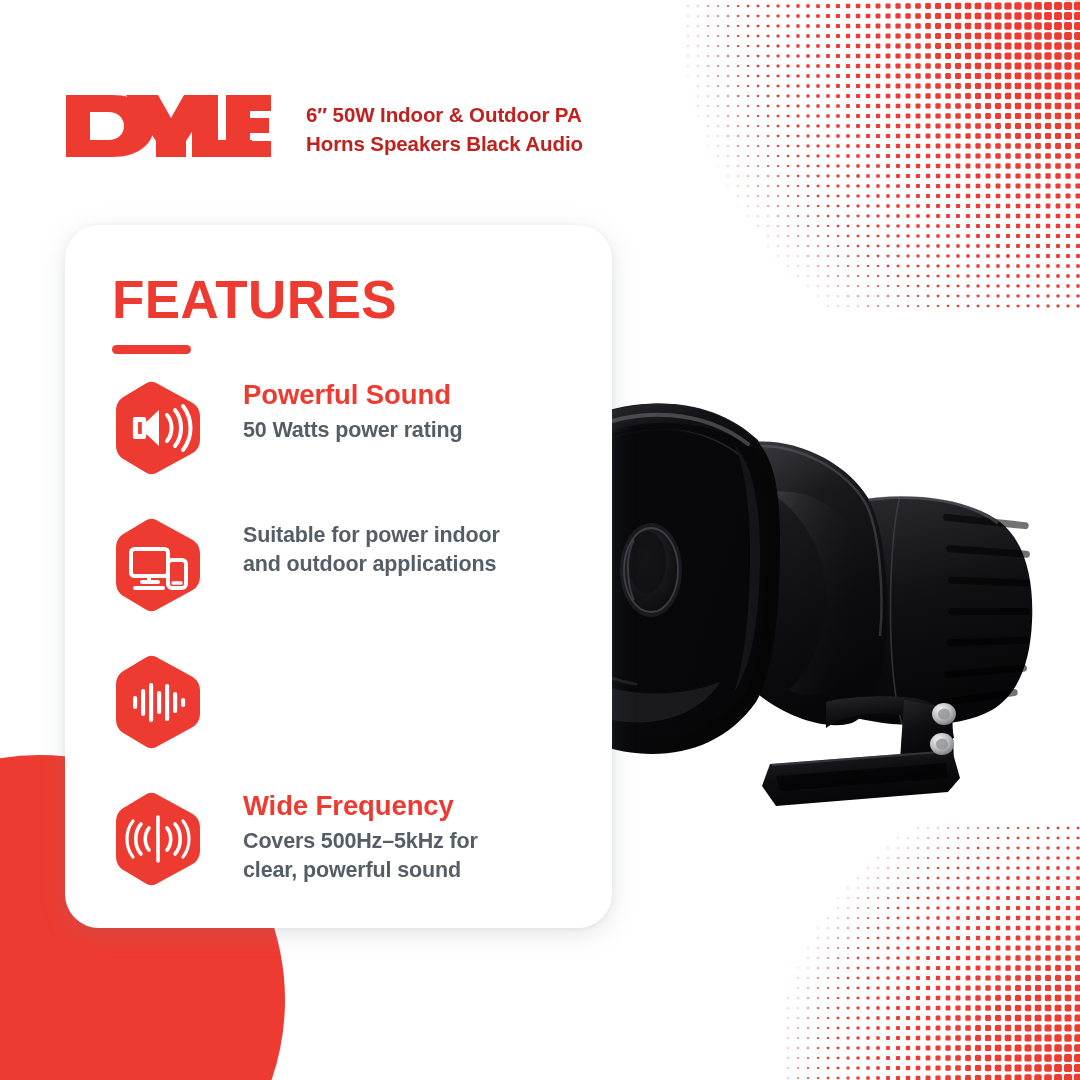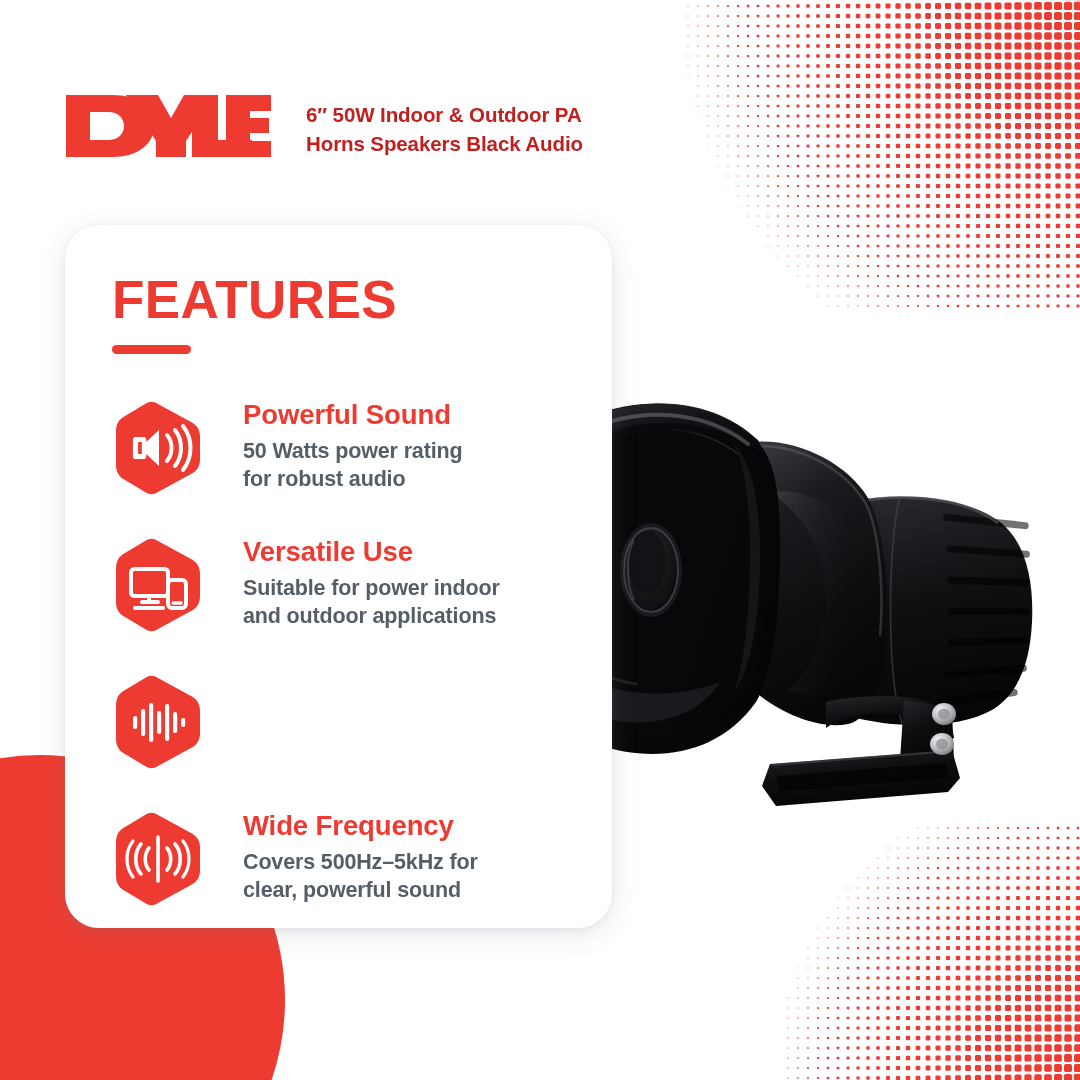--- a/index.html
+++ b/index.html
@@ -76,21 +76,21 @@
     background:#EE3B31;
   }
 
   #feature-list {
     position:absolute; left:46px; top:152px;
     width:530px;
   }
 
   .feature-row {
     display:flex;
-    align-items:center;
+    align-items:flex-start;
     height:137px;
   }
 
   .feature-badge {
     position:relative;
     flex:0 0 auto;
     width:94px; height:94px;
     margin-top:4px;
   }
   .feature-badge svg { display:block; width:94px; height:94px; }
@@ -2129,41 +2129,39 @@
               <path d="M56 34 C62 41 62 53 56 60"></path>
               <path d="M64 29 C72 39 72 55 64 65"></path>
               <path d="M72 25 C82 38 82 56 72 69"></path>
             </g>
           </svg>
         </div>
         <div class="feature-text">
           <div class="feature-title">Powerful Sound</div>
           <div class="feature-desc">
             <div>50 Watts power rating</div>
-            <div>for robust audio</div>
           </div>
         </div>
       </div>
 
       <div class="feature-row">
         <div class="feature-badge">
           <svg viewBox="0 0 94 94">
             <path d="M47 3 L80 21 C86 24 89 29 89 36 L89 58 C89 65 86 70 80 73 L47 91 C42 94 39 94 34 91 L14 79 C8 76 5 71 5 64 L5 30 C5 23 8 18 14 15 L34 3 C39 0 42 0 47 3 Z" fill="#EE3B31"></path>
             <g fill="none" stroke="#ffffff" stroke-width="4" stroke-linecap="round" stroke-linejoin="round">
               <rect x="20" y="31" width="37" height="27" rx="3.5"></rect>
               <path d="M31 64 L47 64"></path>
               <path d="M38 58 L38 64"></path>
               <path d="M24 70 L52 70"></path>
               <rect x="57" y="42" width="18" height="28" rx="4"></rect>
               <path d="M62 65 L70 65" stroke-width="3.4"></path>
             </g>
           </svg>
         </div>
         <div class="feature-text">
-          <div class="feature-title">Versatile Use</div>
           <div class="feature-desc">
             <div>Suitable for power indoor</div>
             <div>and outdoor applications</div>
           </div>
         </div>
       </div>
 
       <div class="feature-row">
         <div class="feature-badge">
           <svg viewBox="0 0 94 94">

